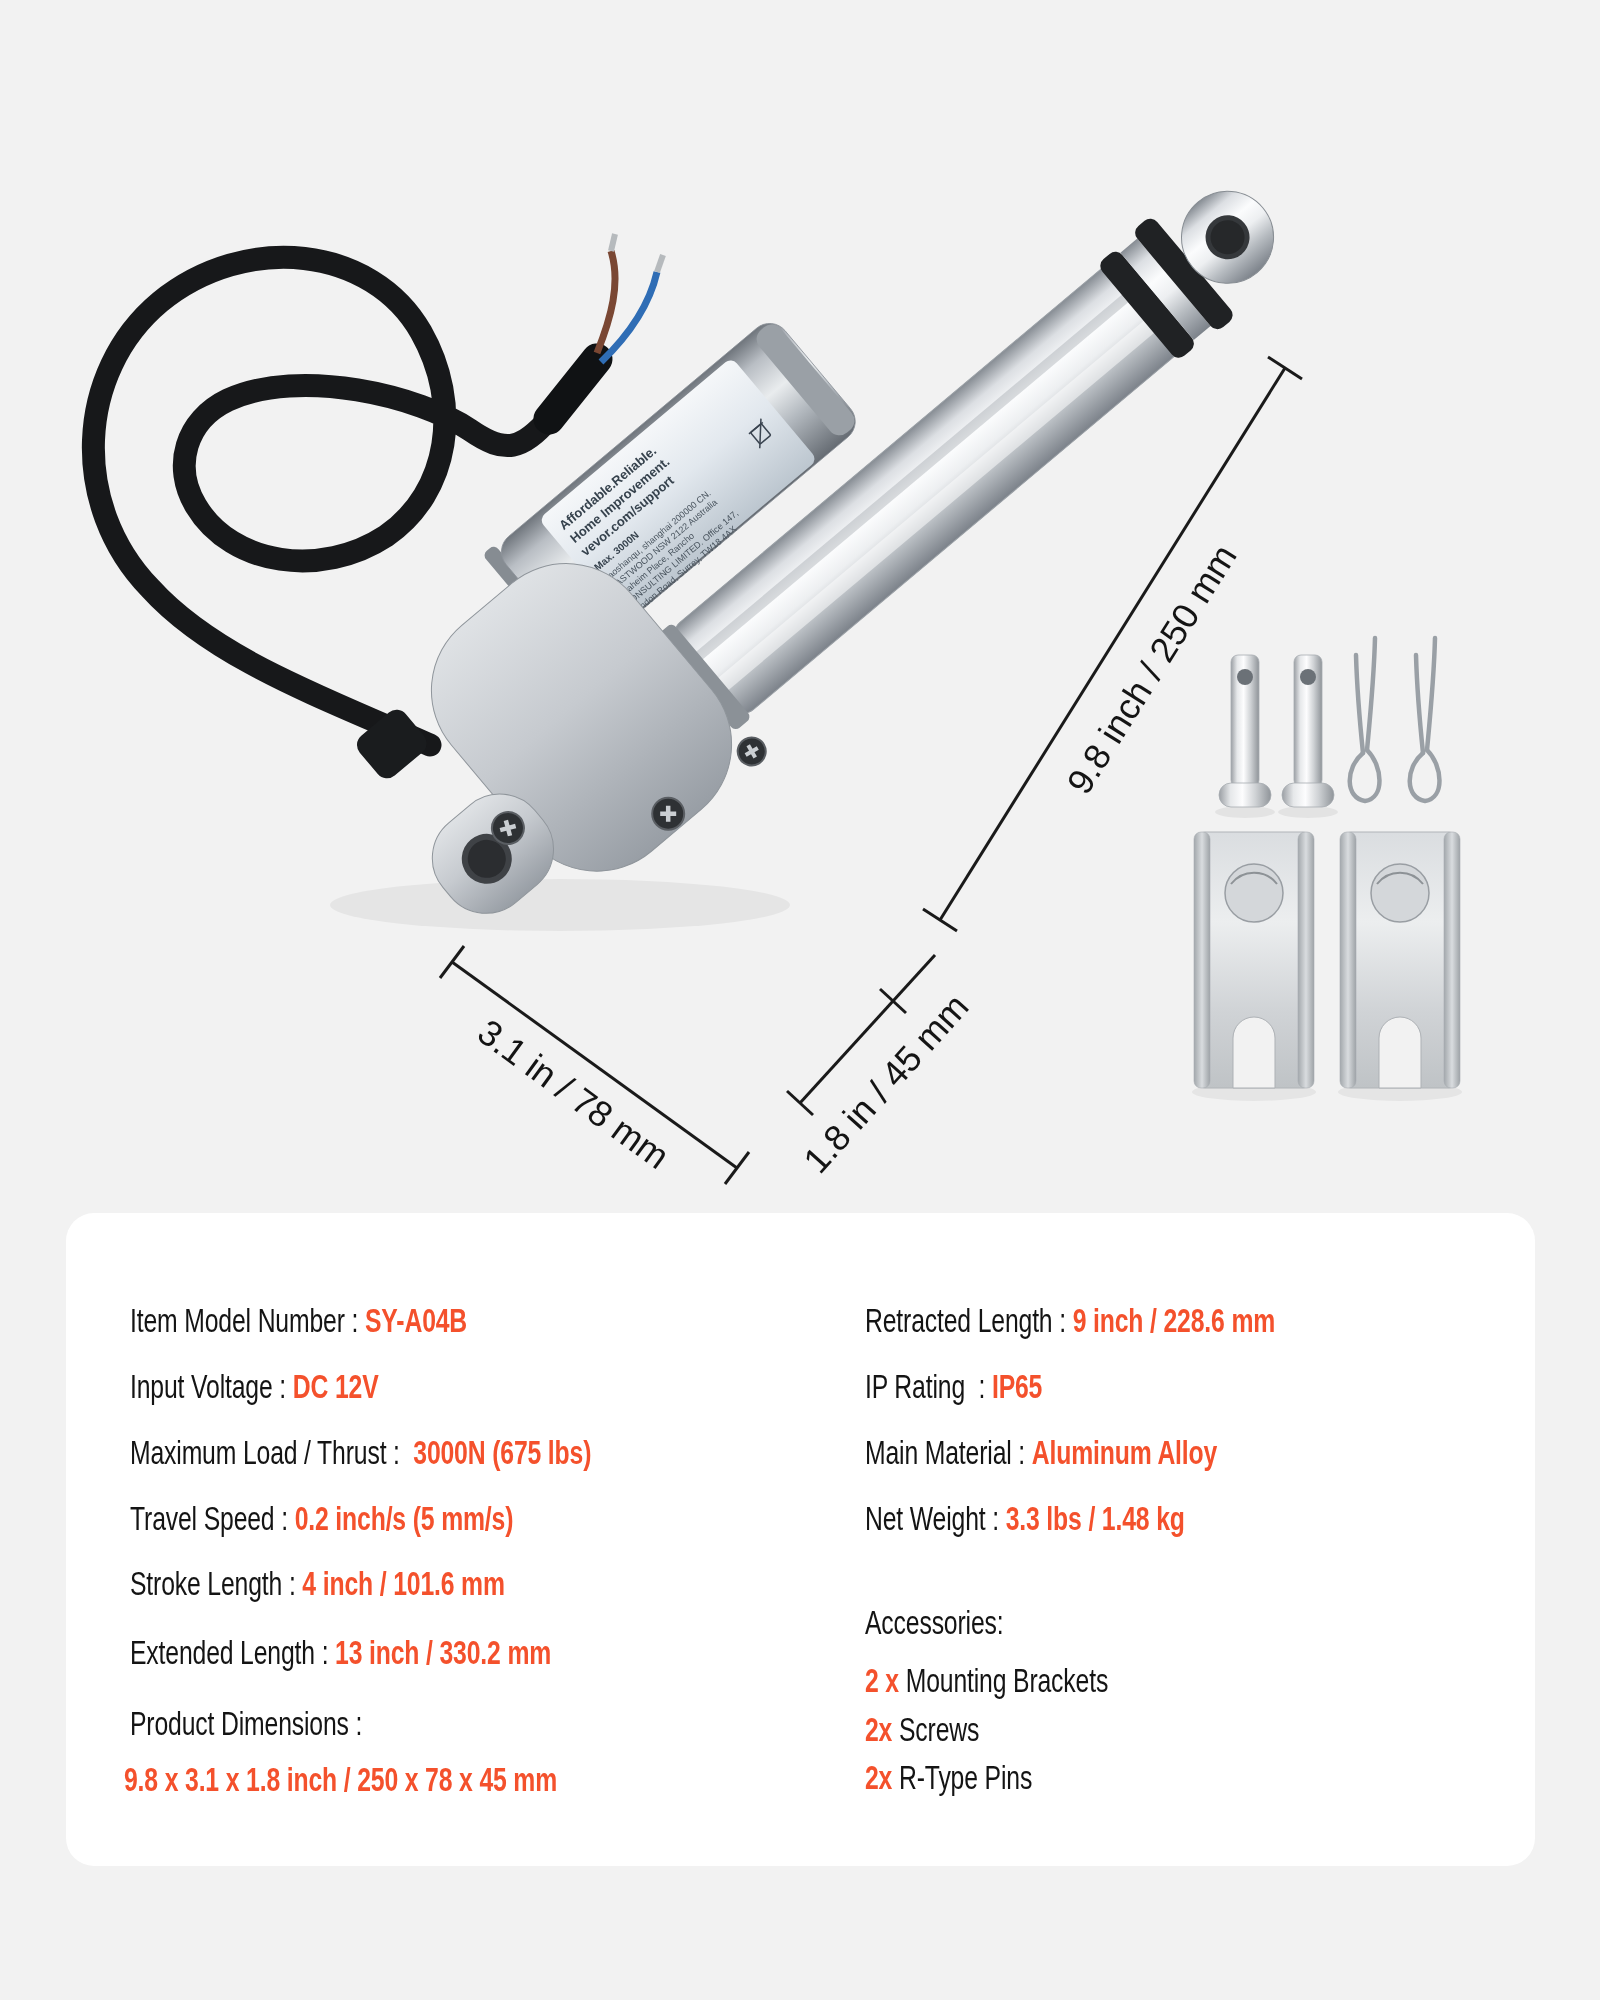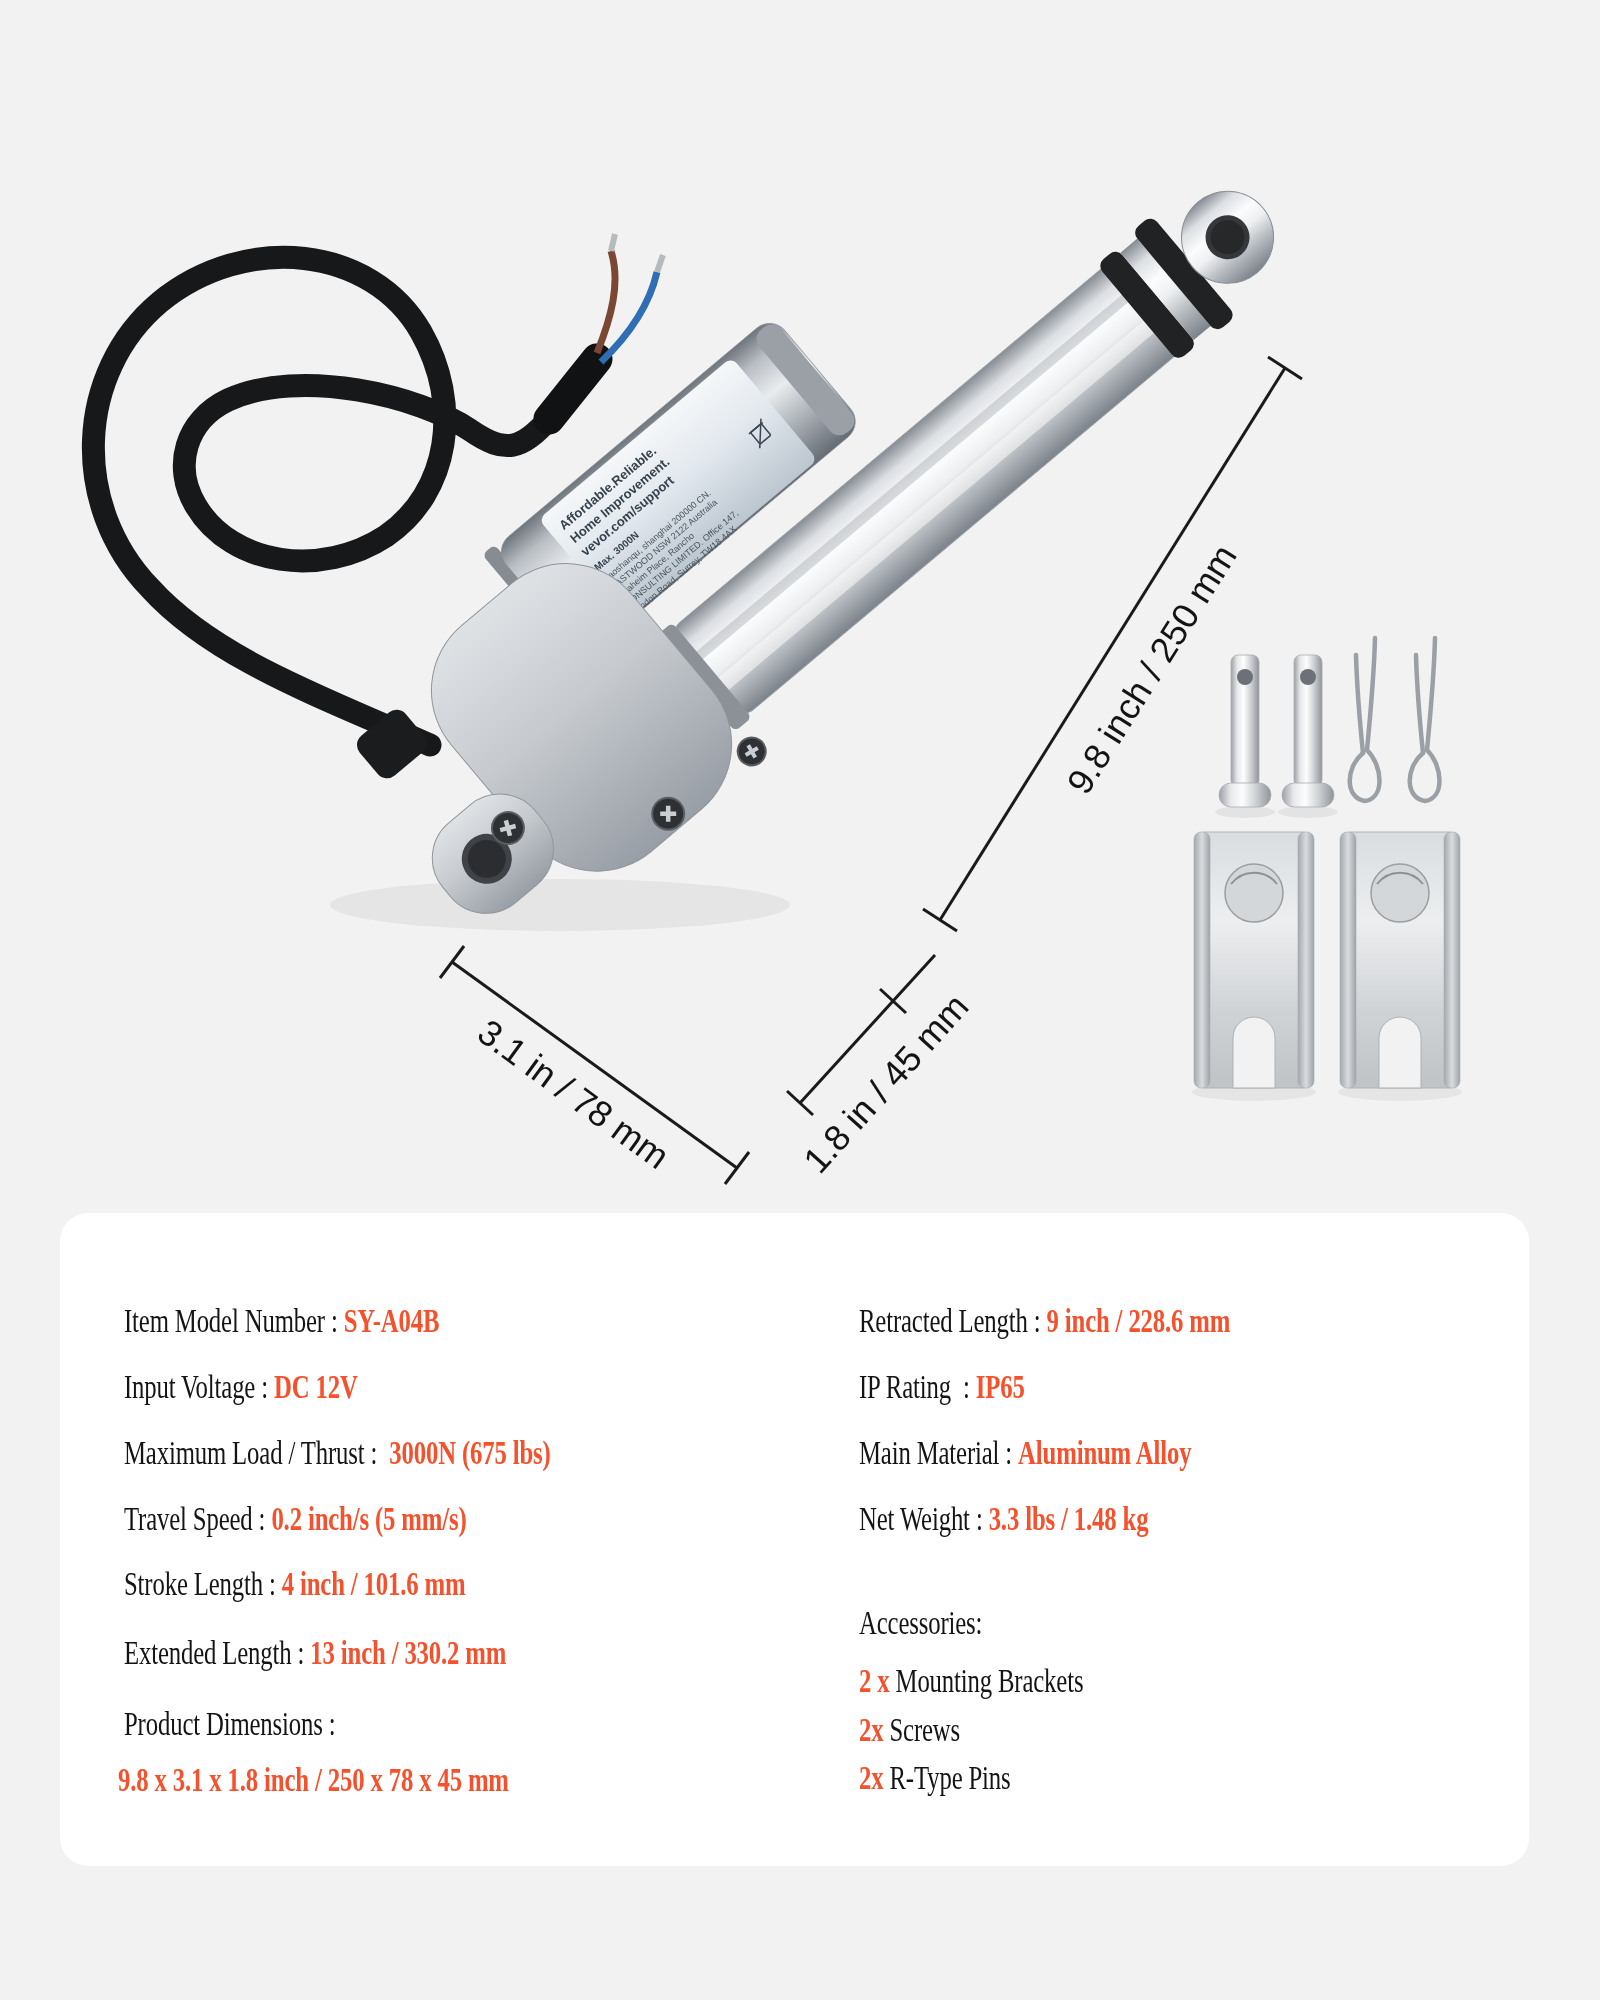--- a/index.html
+++ b/index.html
@@ -3,22 +3,22 @@
 <meta charset="utf-8">
 <style>
   html,body { margin:0; padding:0; background:#f2f2f2; }
   .page {
     position:relative; width:1600px; height:2000px;
     background:#f2f2f2; overflow:hidden;
     font-family:"Liberation Sans", sans-serif;
   }
   .photo-area { position:absolute; left:0; top:0; width:1600px; height:1213px; }
   .spec-card {
-    position:absolute; left:60px; top:1213px; width:1469px; height:653px;
-    background:#ffffff; border-radius:28px;font-family:Liberation Serif, serif;
+    position:absolute; left:66px; top:1213px; width:1469px; height:653px;
+    background:#ffffff; border-radius:28px;
   }
   .spec-line {
     position:absolute; font-size:33px; color:#141414; white-space:pre;
     transform:scaleX(.75); transform-origin:0 50%; letter-spacing:-.2px;
     line-height:40px;
   }
   .spec-value { color:#f4512c; font-weight:700; }
   .acc-qty { color:#f4512c; font-weight:700; }
   .dim-text { font-size:36px; fill:#141414; letter-spacing:-.5px; }
   .lbl-big { font-weight:700; fill:#36424d; }

